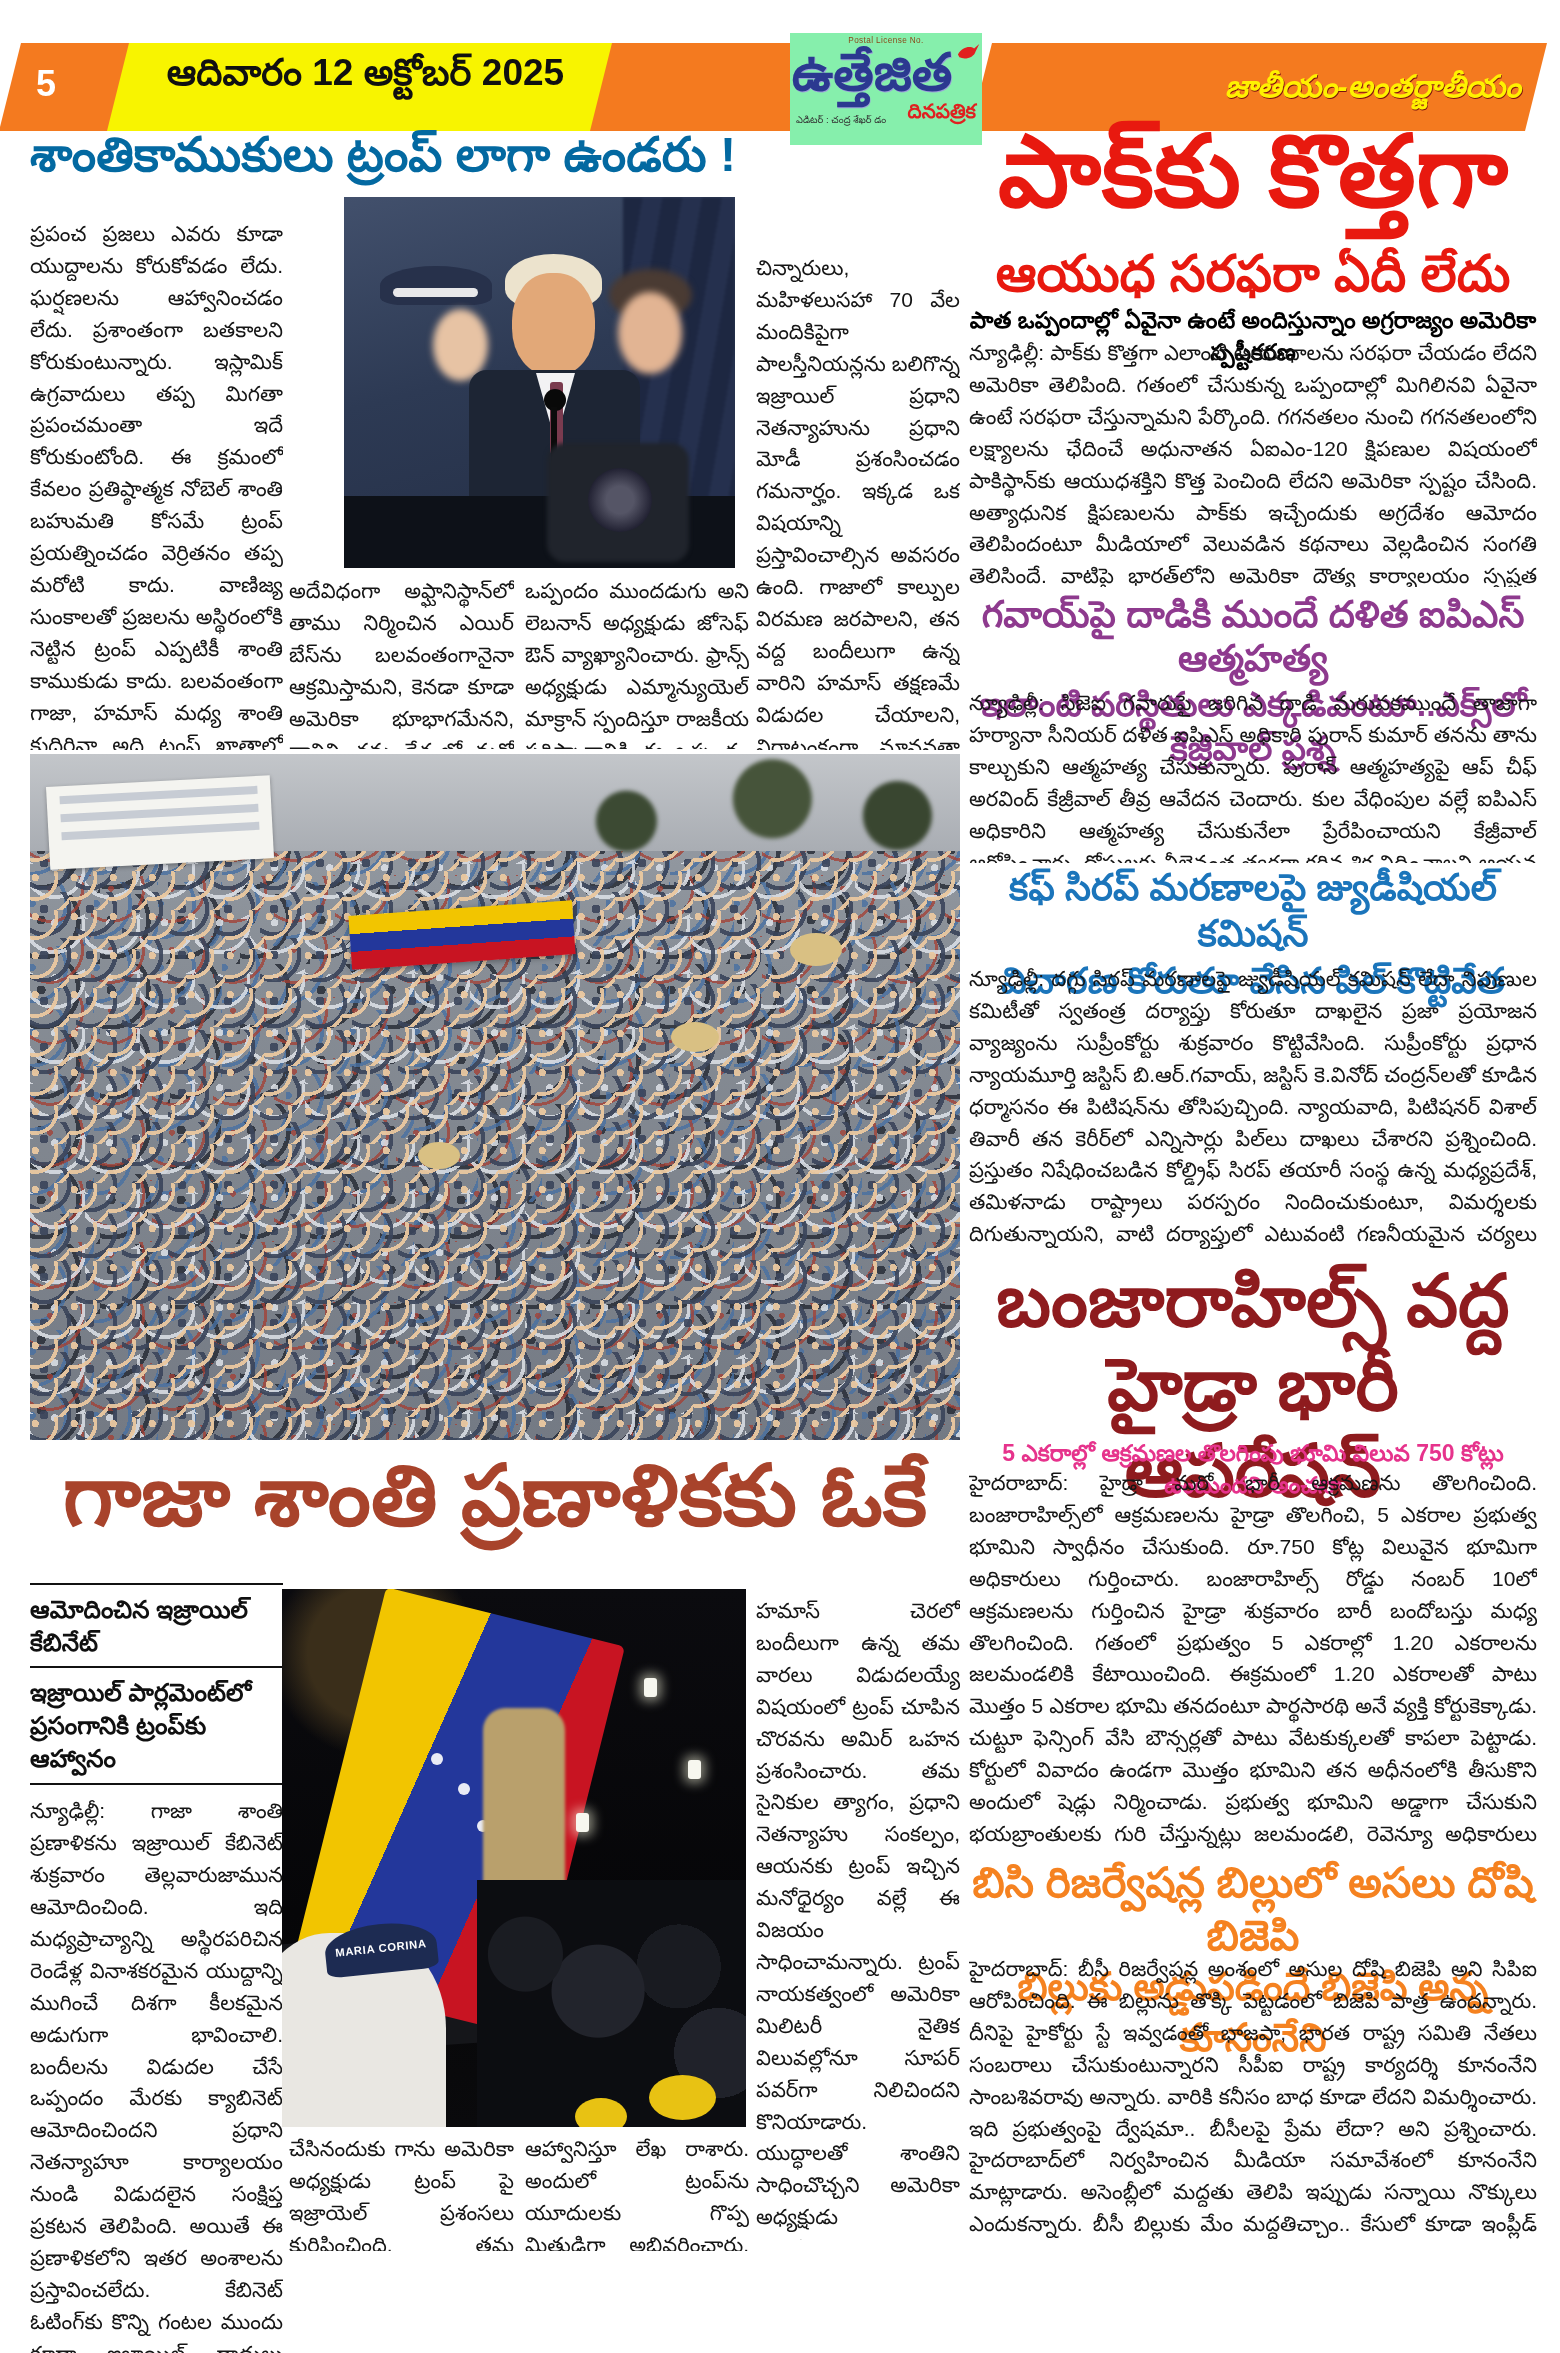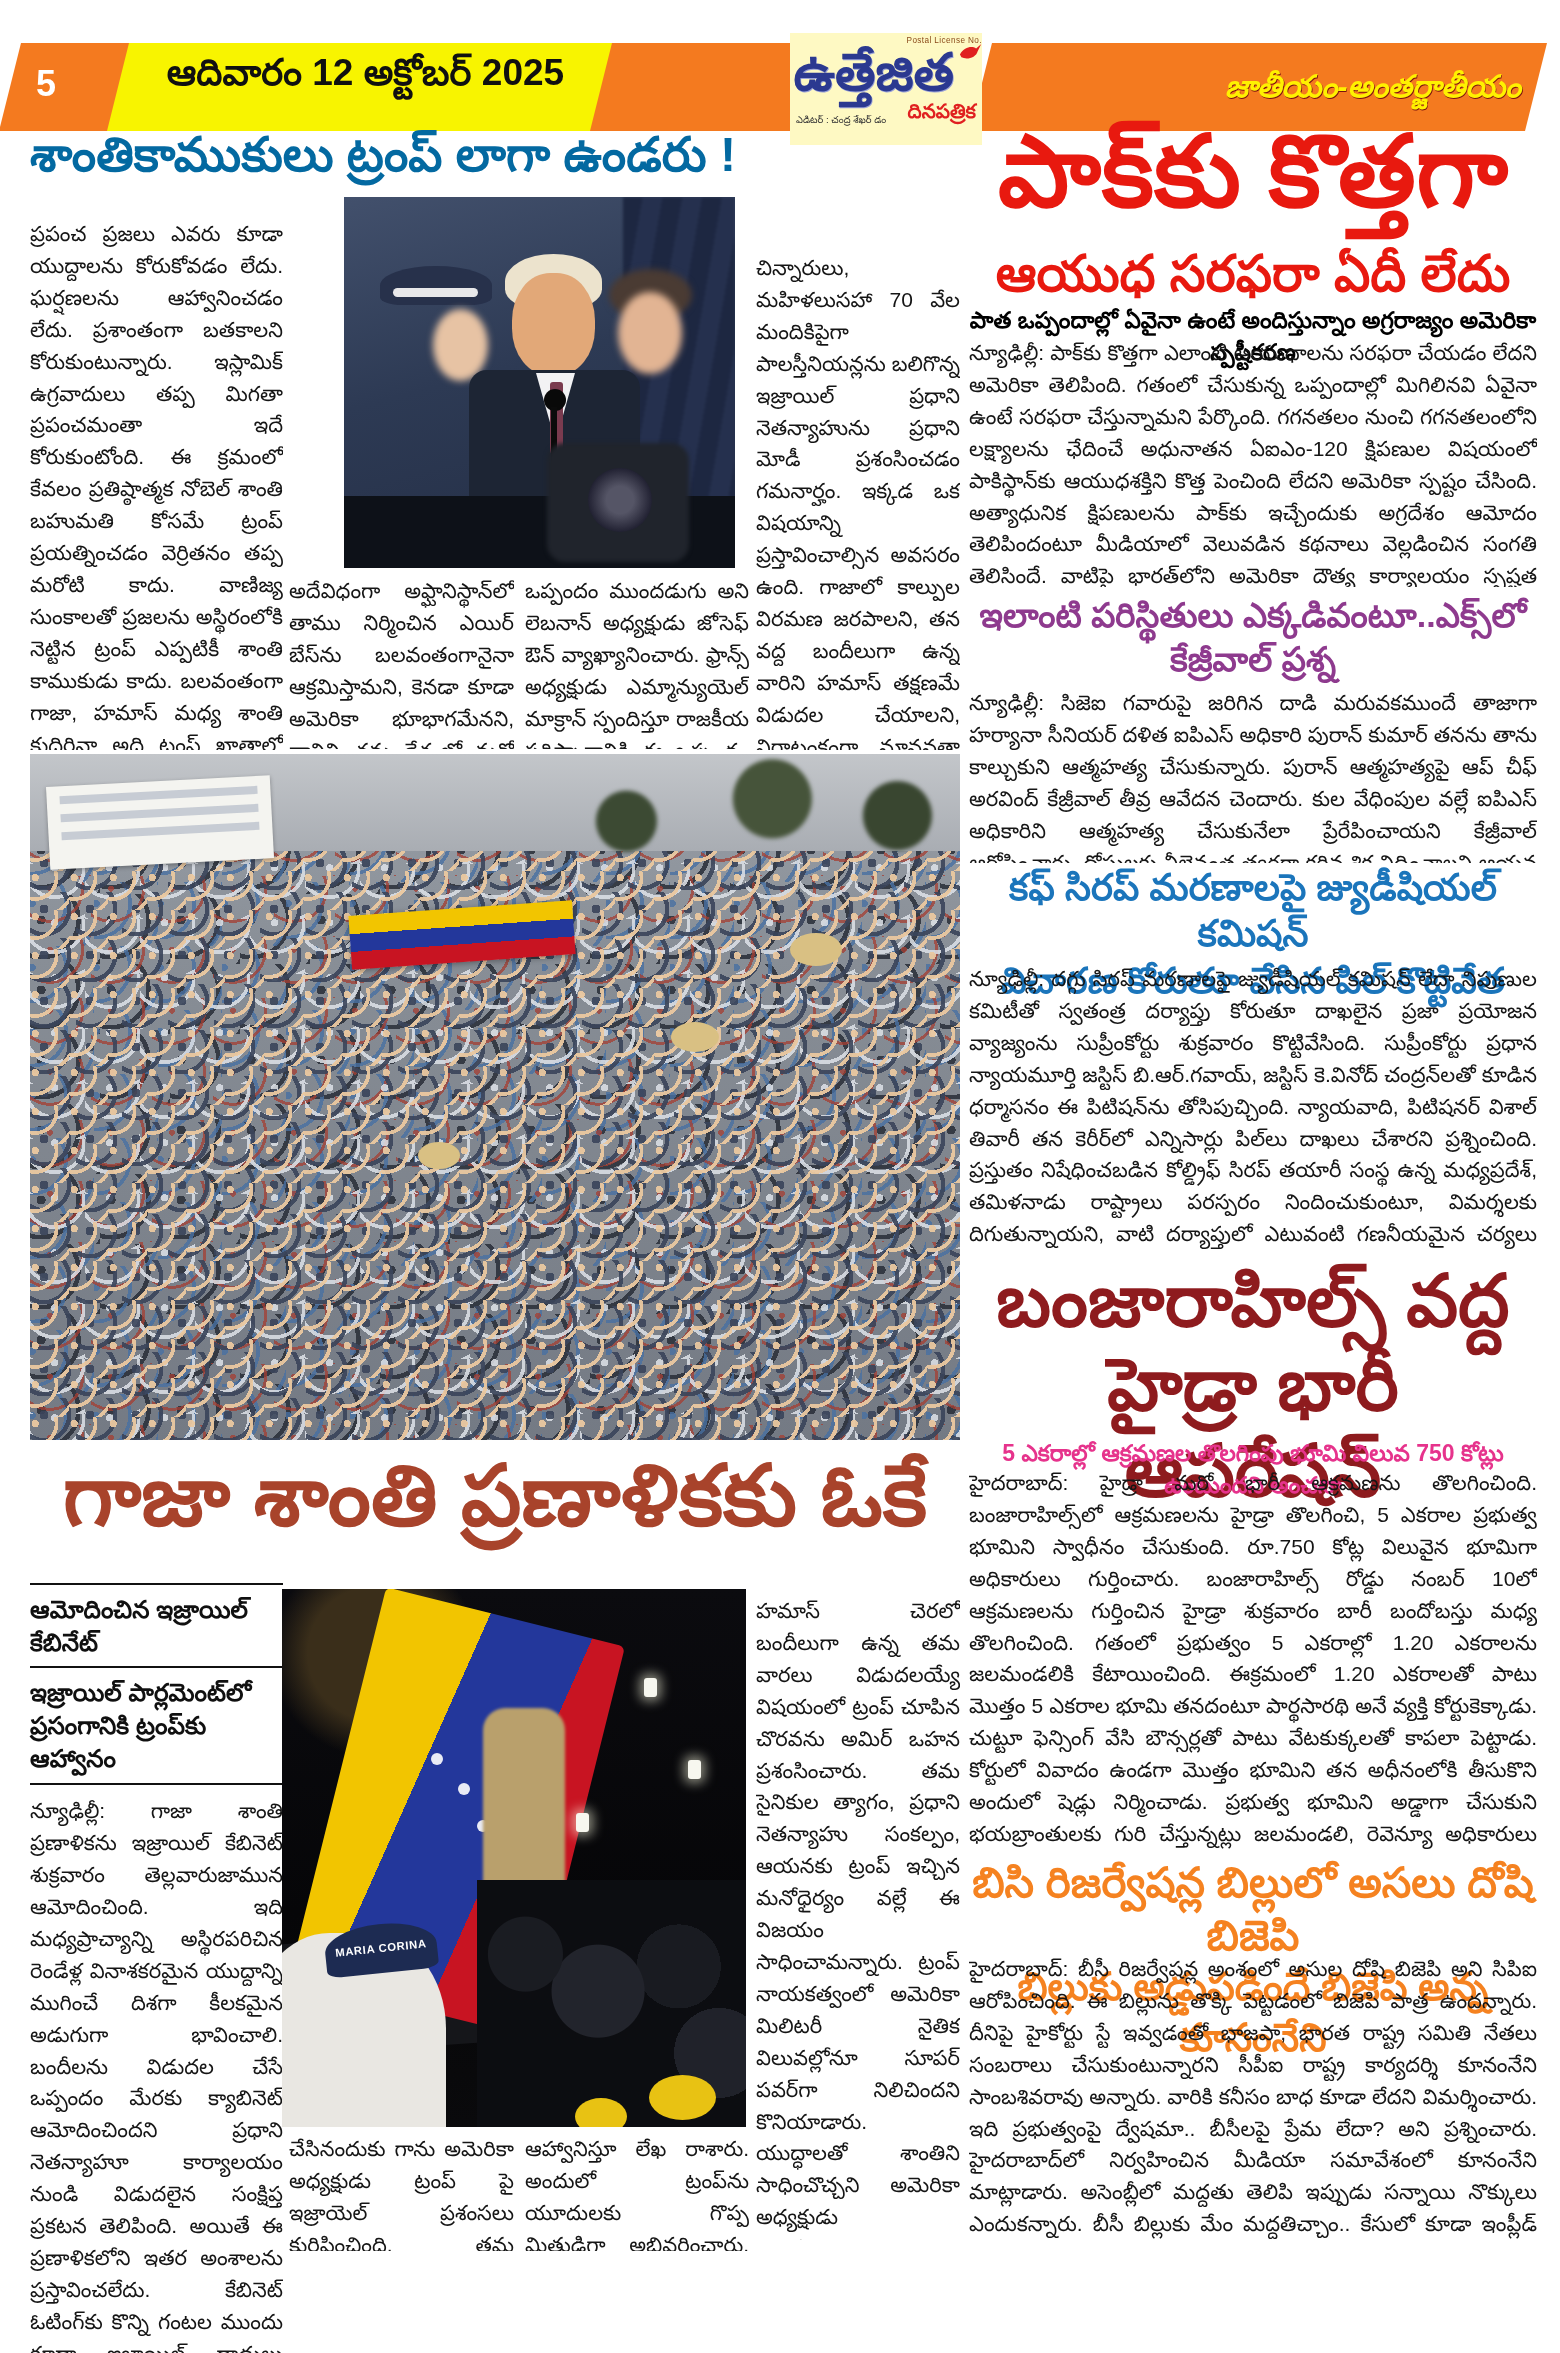--- a/index.html
+++ b/index.html
@@ -10,22 +10,22 @@
   
   .seg{position:absolute;transform:skewX(-14deg);}
   .seg-pageno{left:10.4px;top:43px;width:112px;height:88px;background:#F47A1F;}
   .seg-date{left:118px;top:43px;width:492px;height:88px;background:#F8F400;}
   .seg-mid{left:601px;top:43px;width:200px;height:88px;background:#F47A1F;}
   .seg-right{left:981px;top:43px;width:555px;height:88px;background:#F47A1F;}
   .page-number{position:absolute;left:36px;top:63px;color:#ffffff;font-size:36px;font-weight:800;z-index:3;}
   .date-text{position:absolute;left:142px;top:52px;width:447px;text-align:center;font-size:37px;font-weight:800;color:#101010;z-index:3;}
   .section-label{position:absolute;left:1163px;top:69px;width:358px;text-align:right;font-size:31px;
                  font-weight:800;font-style:italic;color:#FFF100;z-index:3;text-shadow:0.7px 0.7px 0 #7a1010;}
-  .masthead-box{position:absolute;left:790px;top:33px;width:192px;height:112px;background:#fef9c3;z-index:4;
-                display:flex;flex-direction:column;align-items:flex-end;justify-content:flex-start;padding-top:3px;}
+  .masthead-box{position:absolute;left:790px;top:33px;width:192px;height:112px;background:#86efac;z-index:4;
+                display:flex;flex-direction:column;align-items:center;justify-content:flex-start;padding-top:3px;}
   .license-line{font-size:8.2px;color:#8a4a1a;letter-spacing:0.4px;}
   .logo-row{display:flex;align-items:flex-start;gap:3px;}
   .logo-title{font-size:52px;font-weight:700;color:#2B3990;line-height:1.05;text-shadow:0.7px 0.7px 0 #9aa2d8;}
   .dove{margin-top:-4.5px;}
   .logo-bottom{width:100%;display:flex;justify-content:space-between;align-items:flex-end;padding:0 6px;}
   .editor-line{font-size:9.7px;color:#333;}
   .logo-tagline{font-size:20px;font-weight:800;color:#E02020;}
   
   .h-trump{left:30px;top:127px;width:932px;font-size:48px;font-weight:800;color:#0369a1;}
   .h-pak1{left:969px;top:116px;width:568px;text-align:center;font-size:100px;line-height:1.1;font-weight:800;color:#E8190F;}
@@ -224,20 +224,21 @@
 <div class="abs body-txt g-col4">హమాస్ చెరలో బందీలుగా ఉన్న తమ వారలు విడుదలయ్యే విషయంలో ట్రంప్ చూపిన చొరవను అమిర్ ఒహన ప్రశంసించారు. తమ సైనికుల త్యాగం, ప్రధాని నెతన్యాహు సంకల్పం, ఆయనకు ట్రంప్ ఇచ్చిన మనోధైర్యం వల్లే ఈ విజయం సాధించామన్నారు. ట్రంప్ నాయకత్వంలో అమెరికా మిలిటరీ నైతిక విలువల్లోనూ సూపర్ పవర్‌గా నిలిచిందని కొనియాడారు. యుద్ధాలతో శాంతిని సాధించొచ్చని అమెరికా అధ్యక్షుడు నిరూపించారన్నారు. 2008లో అప్పటి అమెరికా అధ్యక్షుడు జార్జి బుష్ ఇజ్రాయెల్‌లో పర్యటించిన అనంతరం.. అమెరికా అధ్యక్షుడి స్థానంలో ఉన్నవారు తమ దేశానికి వచ్చి, ప్రసంగించడం ఇదే తొలిసారని పేర్కొన్నారు. ఇరుదేశాల మధ్య ఉన్న బలమైన బంధాలకు ఈ ప్రసంగం నిదర్శనమన్నారు. ఇజ్రాయెల్-హమాస్ మధ్య సుదీర్ఘ యుద్దాన్ని ముగించేందుకు ఇజ్రాయెల్- హమాస్ పూర్తిగా అంగీకరించాయి. బందీలు, ఖైదీల విడుదలకు సమ్మతించాయి. ఇజ్రాయెల్, హమాస్ ఒప్పందంపై తొలుత ట్రంప్ ప్రకటన చేశారు. యుద్ధం ముగింపు తొలి దశ ప్రణాళికకు ఆ రెండు వర్గాలు అంగీకరించాయని సోషల్ మీడియా వేదికగా వెల్లడించారు. ఈ ఒప్పందం ప్రకారం బందీలు అతి త్వరలో విడుదలవుతారు. గాజా నుంచి ఇజ్రాయెల్ క్రమంగా తన బలగాలను ఉపసంహరించుకుంటుంది. బలమైన, మన్నికైన, శాశ్వత శాంతికి ఈ చర్యలు తొలి అడుగులవుతాయని ట్రంప్ పేర్కొన్నారు. ఒప్పందం విషయాన్ని ఇజ్రాయెల్ ప్రధాని బెంజమిన్ నెతన్యాహు ధ్రువీకరించారు.</div>
 <div class="abs body-txt g-col2b">చేసినందుకు గాను అమెరికా అధ్యక్షుడు ట్రంప్ పై ఇజ్రాయెల్ ప్రశంసలు కురిపించింది. తమ పార్లమెంట్ కు వచ్చి ప్రసంగించాల్సిందిగా ఇజ్రాయెల్ పార్లమెంట్ స్పీకర్ అమిర్ ఒహన అమెరికా అధ్యక్షుడిని</div>
 <div class="abs body-txt g-col3b">ఆహ్వానిస్తూ లేఖ రాశారు. అందులో ట్రంప్‌ను యూదులకు గొప్ప మిత్రుడిగా అభివర్ణించారు. ట్రంప్‌ను ఆహ్వానిస్తూ.. వైట్‌హౌస్‌కు రాసిన లేఖను అమిర్ ఒహన సోషల్ మీడియాలో పంచుకున్నారు.</div>
 
 <h1 class="abs h-pak1">పాక్‌కు కొత్తగా</h1>
 <h2 class="abs h-pak2">ఆయుధ సరఫరా ఏదీ లేదు</h2>
 <div class="abs sub-pak">పాత ఒప్పందాల్లో ఏవైనా ఉంటే అందిస్తున్నాం అగ్రరాజ్యం అమెరికా స్పష్టీకరణ</div>
 <div class="abs body-txt pak-body">న్యూఢిల్లీ: పాక్‌కు కొత్తగా ఎలాంటి ఆయుధాలను సరఫరా చేయడం లేదని అమెరికా తెలిపింది. గతంలో చేసుకున్న ఒప్పందాల్లో మిగిలినవి ఏవైనా ఉంటే సరఫరా చేస్తున్నామని పేర్కొంది. గగనతలం నుంచి గగనతలంలోని లక్ష్యాలను ఛేదించే అధునాతన ఏఐఎం-120 క్షిపణుల విషయంలో పాకిస్థాన్‌కు ఆయుధశక్తిని కొత్త పెంచింది లేదని అమెరికా స్పష్టం చేసింది. అత్యాధునిక క్షిపణులను పాక్‌కు ఇచ్చేందుకు అగ్రదేశం ఆమోదం తెలిపిందంటూ మీడియాలో వెలువడిన కథనాలు వెల్లడించిన సంగతి తెలిసిందే. వాటిపై భారత్‌లోని అమెరికా దౌత్య కార్యాలయం స్పష్టత ఇచ్చింది. అవన్నీ తప్పు అని తేల్చింది. గతంలో చేసుకొన్న ఒప్పందంలో ప్రస్తావించిన ఇప్పటికే ఉన్న సామర్థ్యాలకు అనుగుణంగానే డెలివరీలు ఉంటాయని.. తాజాగా ఇచ్చే ఆయుధాల్లో కొత్తగా సామర్థ్యం పెంచినవి లేవని స్పష్టం చేసింది. అమెరికా-పాకిస్థాన్ రోజురోజుకూ చేరువవుతోన్న సంగతి తెలిసిందే. ఈ సమయంలోనే గగనతలం నుంచి గగనతలంలోని లక్ష్యాలను ఛేదించే అధునాతన ఏఐఎం-120 క్షిపణుల ఆయుధశక్తిని పెంచి పాక్‌కు అందించేలా అమెరికా రక్షణశాఖ ఒక నోటిఫికేషన్ జారీ చేసినట్లు మీడియా కథనాలు వచ్చాయి. పాక్ వాయుసేనకు చెందిన ఎఫ్-16 యుద్ధ విమానాలను అగ్రరాజ్యం ఆధునికీకరించే అవకాశం ఉందన్న ఊహాగానాలకు ఇది తావిచ్చింది. ఈ నేపథ్యంలోనే అమెరికా తాజాగా స్పష్టత ఇచ్చింది.</div>
 
 <div class="abs h-gawai">
+  <div class="l1">గవాయ్‌పై దాడికి ముందే దళిత ఐపిఎస్ ఆత్మహత్య</div>
   <div class="l2">ఇలాంటి పరిస్థితులు ఎక్కడివంటూ..ఎక్స్‌లో కేజ్రీవాల్ ప్రశ్న</div>
 </div>
 <div class="abs body-txt gawai-body">న్యూఢిల్లీ: సిజెఐ గవారుపై జరిగిన దాడి మరువకముందే తాజాగా హర్యానా సీనియర్ దళిత ఐపిఎస్ అధికారి పురాన్ కుమార్ తనను తాను కాల్చుకుని ఆత్మహత్య చేసుకున్నారు. పురాన్ ఆత్మహత్యపై ఆప్ చీఫ్ అరవింద్ కేజ్రీవాల్ తీవ్ర ఆవేదన చెందారు. కుల వేధింపుల వల్లే ఐపిఎస్ అధికారిని ఆత్మహత్య చేసుకునేలా ప్రేరేపించాయని కేజ్రీవాల్ ఆరోపించారు. దోషులకు వీలైనంత త్వరగా కఠిన శిక్ష విధించాలని ఆయన డిమాండ్ చేశారు. ఈ మేరకు ఆయన శుక్రవారం సామాజిక మాధ్యమం ఎక్స్‌లో పోస్టులో చేశారు. ఈ సందర్భంగా ఇటీవల సుప్రీంకోర్టు ప్రధాన న్యాయమూర్తి బిఆర్ గవారుపై చెప్పు విసరబోయిన ఘటనను కేజ్రీవాల్ తీవ్రంగా ఖండించారు. గవారుపై దాడికి సంబంధించిన ఘటనపై సోషల్‌మీడియాలో దళితుల్ని, భారత రాజ్యాంగాన్ని రచించిన బాబాసాహెబ్ అంబేద్కర్‌ని అవమానిస్తూ ట్రోల్ చేస్తున్నారు. ఇలాంటి వ్యక్తులు ఈరోజు భారతదేశాన్ని ఎక్కడికి తీసుకువచ్చారనో ఎక్స్ పోస్టులో కేజ్రీవాల్ ప్రశ్నించారు.</div>
 
 <div class="abs h-syrup">
   <div class="l1">కఫ్ సిరప్ మరణాలపై జ్యుడీషియల్ కమిషన్</div>
   <div class="l2">విచారణ కోరుతూ వేసిన పిల్ కొట్టివేత</div>
 </div>
 <div class="abs body-txt syrup-body">న్యూఢిల్లీ: దగ్గు సిరప్ మరణాలపై జ్యుడీషియల్ కమిషన్ లేదా నిపుణుల కమిటీతో స్వతంత్ర దర్యాప్తు కోరుతూ దాఖలైన ప్రజా ప్రయోజన వ్యాజ్యంను సుప్రీంకోర్టు శుక్రవారం కొట్టివేసింది. సుప్రీంకోర్టు ప్రధాన న్యాయమూర్తి జస్టిస్ బి.ఆర్.గవాయ్, జస్టిస్ కె.వినోద్ చంద్రన్‌లతో కూడిన ధర్మాసనం ఈ పిటిషన్‌ను తోసిపుచ్చింది. న్యాయవాది, పిటిషనర్ విశాల్ తివారీ తన కెరీర్‌లో ఎన్నిసార్లు పిల్‌లు దాఖలు చేశారని ప్రశ్నించింది. ప్రస్తుతం నిషేధించబడిన కోల్డ్రిఫ్ సిరప్ తయారీ సంస్థ ఉన్న మధ్యప్రదేశ్, తమిళనాడు రాష్ట్రాలు పరస్పరం నిందించుకుంటూ, విమర్శలకు దిగుతున్నాయని, వాటి దర్యాప్తులో ఎటువంటి గణనీయమైన చర్యలు తీసుకోకుండానే సమయం వృధా అవుతోందని తివారీ అన్నారు. తివారీ కేంద్రీకృత దర్యాప్తును కోరారు. ఎఫ్ఐఆర్‌లను సిబిఐకి బదిలీ చేయాలని న్యాయవాది పిటిషన్‌లో కోరారు. పరిశ్రమల్లో వినియోగించే విషపూరిత రసాయనమైన డైఇథిలిన్ గ్లైకాల్ కలిగిన కలుషితమైన దగ్గు సిరప్‌ల తయారీ, నియంత్రణ, పరీక్ష మరియు పంపిణీపై సమగ్ర విచారణ జరపాలని, ఔషధాల తయారీకి తగిన సూచనలు ఇవ్వాలని కోరారు. ఆ శాంపిల్‌ను సూచించిన ప్రభుత్వ వైద్యుడిని ఇటీవల పోలీసులు అరెస్టు చేశారు. అతనిపై మరియు తమిళనాడుకి చెందిన సిరప్ తయారీదారుపై కేసు నమోదు చేశారు.</div>
 

